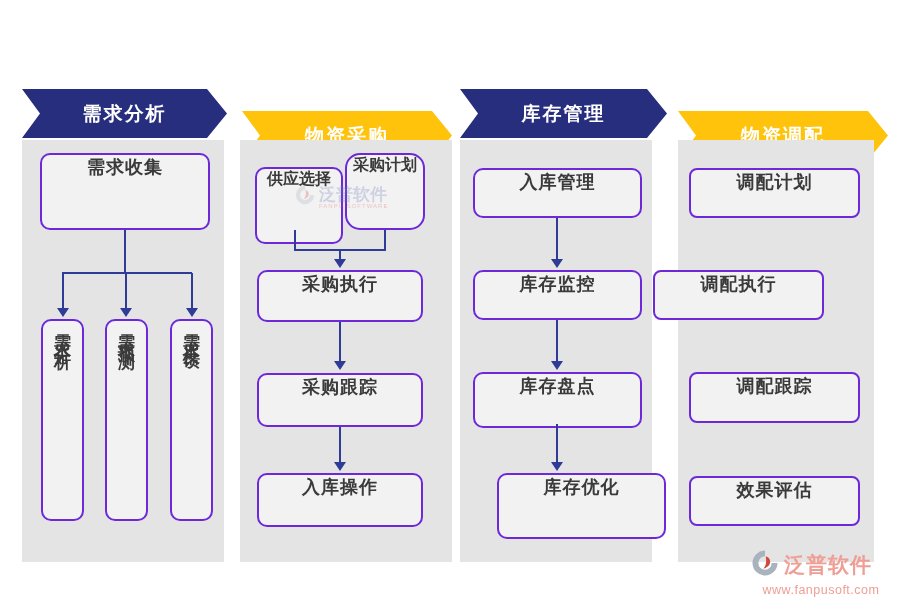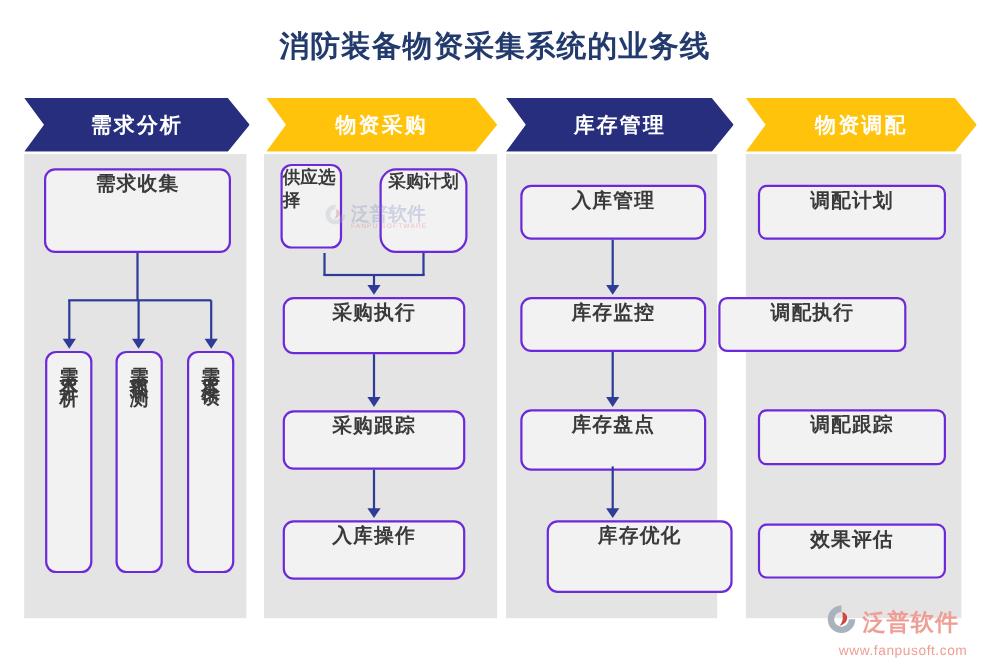--- a/index.html
+++ b/index.html
@@ -6,21 +6,21 @@
   body{font-family:"Liberation Sans","DejaVu Sans",sans-serif;}
   .canvas{position:relative;width:900px;height:600px;background:#ffffff;overflow:hidden;}
 
   .page-title{position:absolute;top:24px;left:0;width:100%;text-align:center;
     font-size:27px;font-weight:bold;color:#233a6d;letter-spacing:1px;margin:0;}
 
   .arrow{position:absolute;top:89px;height:49px;color:#fff;font-weight:bold;font-size:19px;
     display:flex;align-items:center;justify-content:center;letter-spacing:2px;
     clip-path:polygon(0 0,calc(100% - 20px) 0,100% 50%,calc(100% - 20px) 100%,0 100%,18px 50%);}
   .arrow.navy{background:#262e7d;}
-  .arrow.yellow{background:#ffc30b;}
+  .arrow.yellow{background:#ffc30b;margin-top:22px;}
 
   .panel{position:absolute;top:140px;height:422px;background:#e4e4e5;}
 
   .box{position:absolute;background:#f2f2f3;border:2px solid #6d28d9;border-radius:10px;
     display:flex;align-items:flex-start;justify-content:center;
     font-weight:bold;color:#3a3a3a;font-size:18px;letter-spacing:1px;box-sizing:border-box;}
   .box.small{font-size:16px;letter-spacing:0;}
   .box.vert span{writing-mode:vertical-rl;text-orientation:upright;letter-spacing:6px;font-size:17px;}
 
   .vline{position:absolute;width:2px;background:#2e3b97;}
@@ -35,21 +35,20 @@
   .footer-logo{position:absolute;left:750px;top:548px;width:142px;}
   .footer-row{display:flex;align-items:center;gap:4px;}
   .footer-brand{font-size:21px;font-weight:bold;color:#ee9e95;letter-spacing:1px;}
   .footer-url{font-size:12.5px;color:#ee9e95;letter-spacing:.5px;margin-top:1px;text-align:center;}
 </style>
 </head>
 <body>
 
 <div class="canvas">
 
-  <h1 class="page-title">消防装备物资采集系统的业务线</h1>
 
   <div class="arrow navy" style="left:22px;width:205px;">
       <span>需求分析</span>
     </div>
   <div class="arrow yellow" style="left:242px;width:210px;">
       <span>物资采购</span>
     </div>
   <div class="arrow navy" style="left:460px;width:207px;">
       <span>库存管理</span>
     </div>
@@ -78,21 +77,21 @@
   <div class="box vert" style="left:41px;top:319px;width:43px;height:202px;">
       <span>需求分析</span>
     </div>
   <div class="box vert" style="left:105px;top:319px;width:43px;height:202px;">
       <span>需求预测</span>
     </div>
   <div class="box vert" style="left:170px;top:319px;width:43px;height:202px;">
       <span>需求反馈</span>
     </div>
 
-  <div class="box small" style="left:255px;top:149px;width:56px;height:77px;">
+  <div class="box small" style="left:255px;top:167px;width:88px;height:77px;">
       <span>供应选择</span>
     </div>
   <div class="box small" style="left:345px;top:153px;width:80px;height:77px;border-radius:15px;">
       <span>采购计划</span>
     </div>
 
   <div class="vline" style="left:294px;top:230px;height:20px;"></div>
   <div class="vline" style="left:384px;top:230px;height:20px;"></div>
   <div class="hline" style="left:294px;top:249px;width:92px;"></div>
   <div class="vline" style="left:339px;top:250px;height:10px;"></div>

